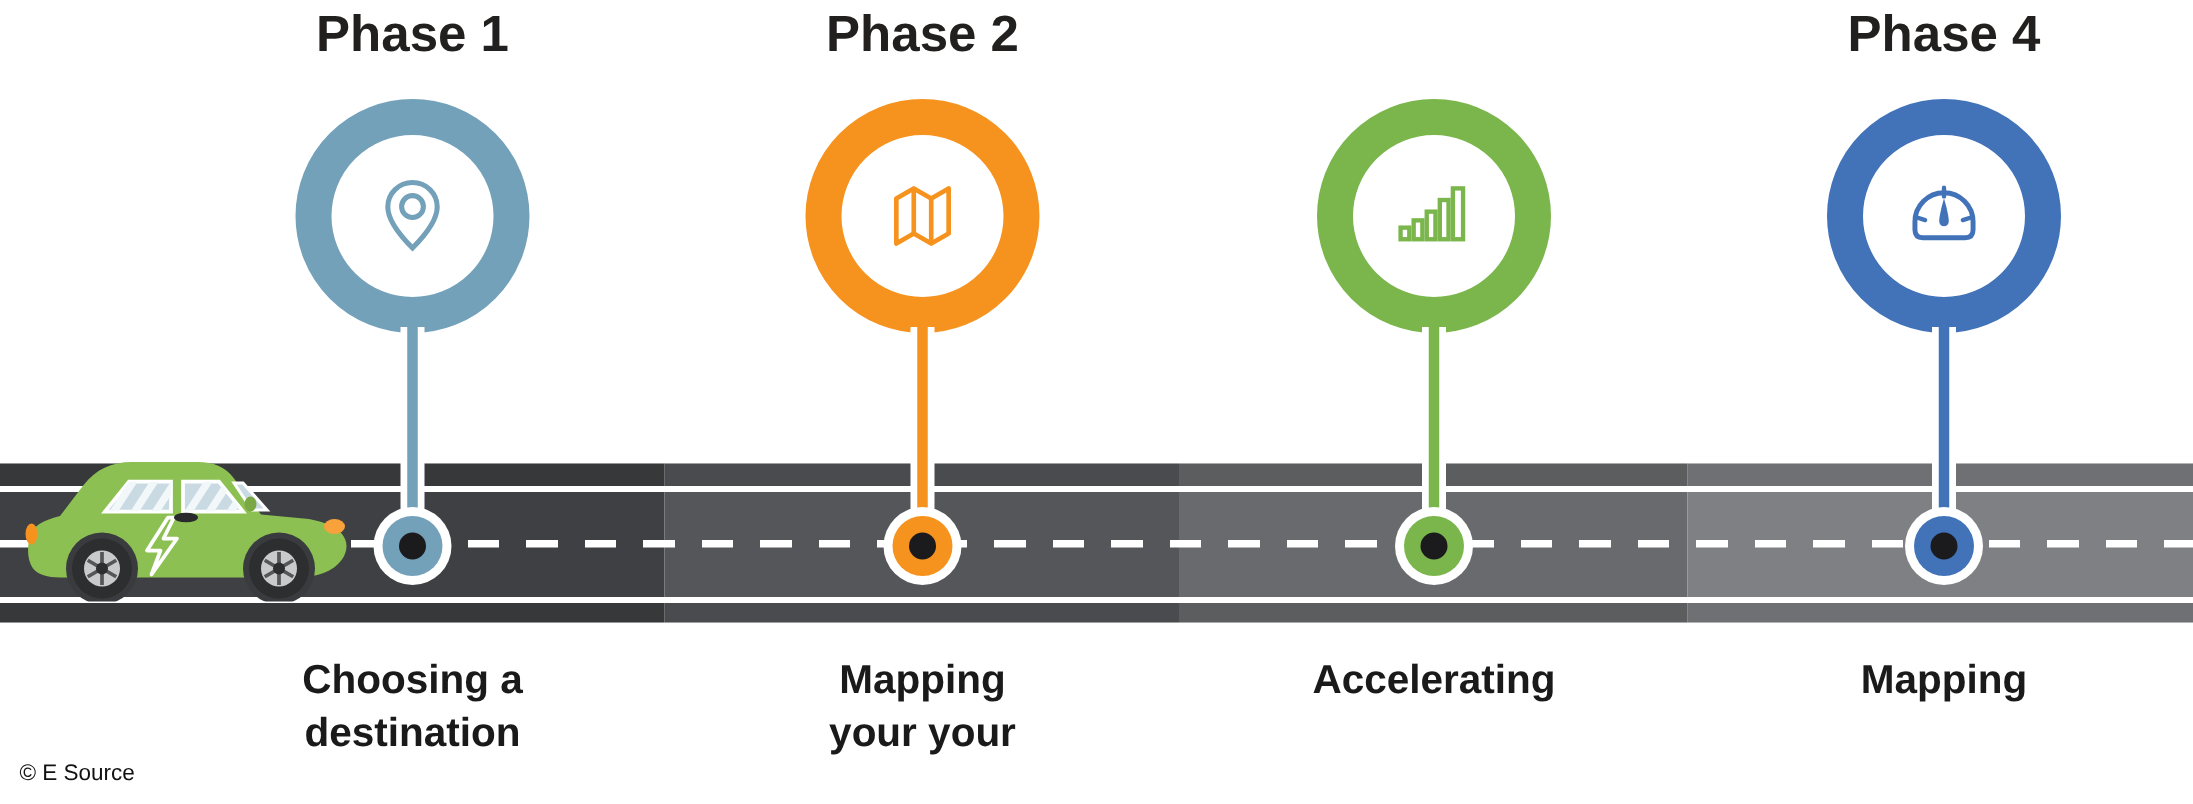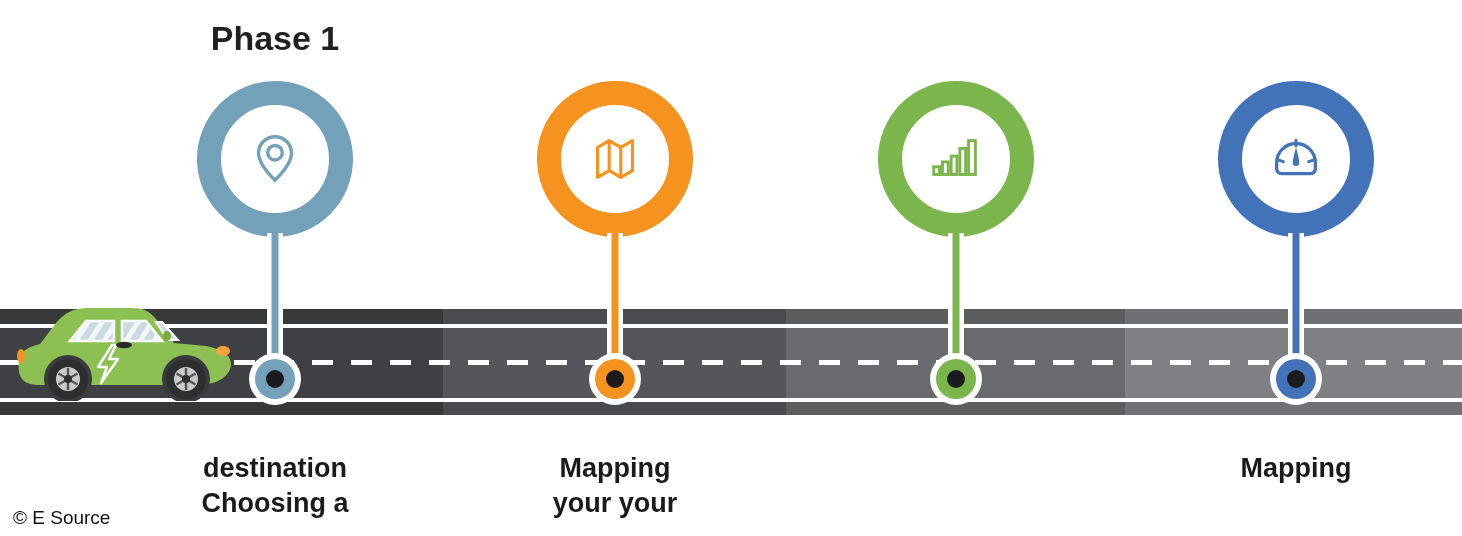--- a/index.html
+++ b/index.html
@@ -14,21 +14,21 @@
   .road-band.top{top:0;height:15px;}
   .road-band.bottom{top:93px;height:13px;}
   .road-edge{position:absolute;left:0;width:100%;height:4px;background:#fff;}
   .road-edge.top{top:15px;}
   .road-edge.bottom{top:89px;}
   .lane-dashes{
     position:absolute;left:0;top:51px;width:100%;height:5px;
     background:repeating-linear-gradient(90deg,#fff 0px,#fff 21px,transparent 21px,transparent 39px);
   }
   
-  .phase{position:absolute;top:15px;width:260px;height:472px;text-align:center;}
+  .phase{position:absolute;top:0;width:260px;height:472px;text-align:center;}
   .phase-title{
     position:absolute;top:4px;left:0;width:100%;
     font-size:34px;font-weight:bold;color:#221f1f;line-height:1.15;
   }
   .phase-circle{
     position:absolute;top:66px;left:50%;transform:translateX(-50%);
     width:108px;height:108px;border:24px solid var(--pc);border-radius:50%;
     background:#fff;display:flex;align-items:center;justify-content:center;
     color:var(--pc);z-index:2;
   }
@@ -46,21 +46,21 @@
   .dot-ring{width:40px;height:40px;border-radius:50%;background:var(--pc);display:flex;align-items:center;justify-content:center;}
   .dot-core{width:18px;height:18px;border-radius:50%;background:#1b1b1d;}
   .phase-label{
     position:absolute;top:436px;left:0;width:100%;
     font-size:27px;font-weight:bold;color:#1a1a1a;line-height:35px;
   }
   .phase-label div:empty{display:none;}
   
   .car{position:absolute;left:10px;top:299px;z-index:4;}
   
-  .copyright{position:absolute;left:13px;top:507px;font-size:19px;color:#111;}
+  .copyright{position:absolute;left:13px;top:507px;font-size:15px;color:#111;}
 </style>
 </head>
 <body>
 
 <div class="canvas">
 
   <div class="road">
     <div id="road-segments">
         <div class="road-seg" style="left: 0px; width: 443px; background: rgb(63, 64, 67);"></div>
         <div class="road-seg" style="left: 443px; width: 343px; background: rgb(85, 86, 90);"></div>
@@ -87,25 +87,26 @@
         </div>
     <div class="phase-stem">
           <div class="stem-core"></div>
         </div>
     <div class="phase-dot">
       <div class="dot-ring">
             <div class="dot-core" style="background: rgb(27, 27, 29);"></div>
           </div>
     </div>
     <div class="phase-label">
+          <div>Choosing a</div>
           <div>destination</div>
-          <div>Choosing a</div>
         </div>
   </div>
       <div class="phase" style="left: 485px; --pc: #f6921e;">
+    <div class="phase-title">Phase 2</div>
     <div class="phase-circle">
           <span>
             <svg viewBox="0 0 64 64" fill="none" stroke="currentColor" stroke-width="3.2" stroke-linejoin="round">
               <path d="M14 20 L26 13 L38 20 L50 13 L50 44 L38 51 L26 44 L14 51 Z"></path>
               <path d="M26 13 L26 44 M38 20 L38 51"></path>
             </svg>
           </span>
         </div>
     <div class="phase-stem">
           <div class="stem-core"></div>
@@ -133,22 +134,26 @@
           </span>
         </div>
     <div class="phase-stem">
           <div class="stem-core"></div>
         </div>
     <div class="phase-dot">
       <div class="dot-ring">
             <div class="dot-core" style="background: rgb(27, 27, 29);"></div>
           </div>
     </div>
+    <div class="phase-label">
+          <div>Accelerating</div>
+        </div>
   </div>
       <div class="phase" style="left: 1166px; --pc: #4273b9;">
+    <div class="phase-title">Phase 4</div>
     <div class="phase-circle">
           <span>
             <svg viewBox="0 0 64 64" fill="none" stroke="currentColor" stroke-width="3.4" stroke-linecap="round">
               <path d="M46.5 47 H17.5 C13.9 47 12 45 12 41.5 V36 A20 20 0 0 1 52 36 V41.5 C52 45 50.1 47 46.5 47 Z"></path>
               <path stroke-width="3" d="M32 12.5 V18.5 M13.5 33 L19 34.8 M50.5 33 L45 34.8"></path>
               <path d="M32 20 C33.8 26 35.3 32.5 35.3 35.8 A3.3 3.3 0 1 1 28.7 35.8 C28.7 32.5 30.2 26 32 20 Z" fill="currentColor" stroke="none"></path>
             </svg>
           </span>
         </div>
     <div class="phase-stem">

